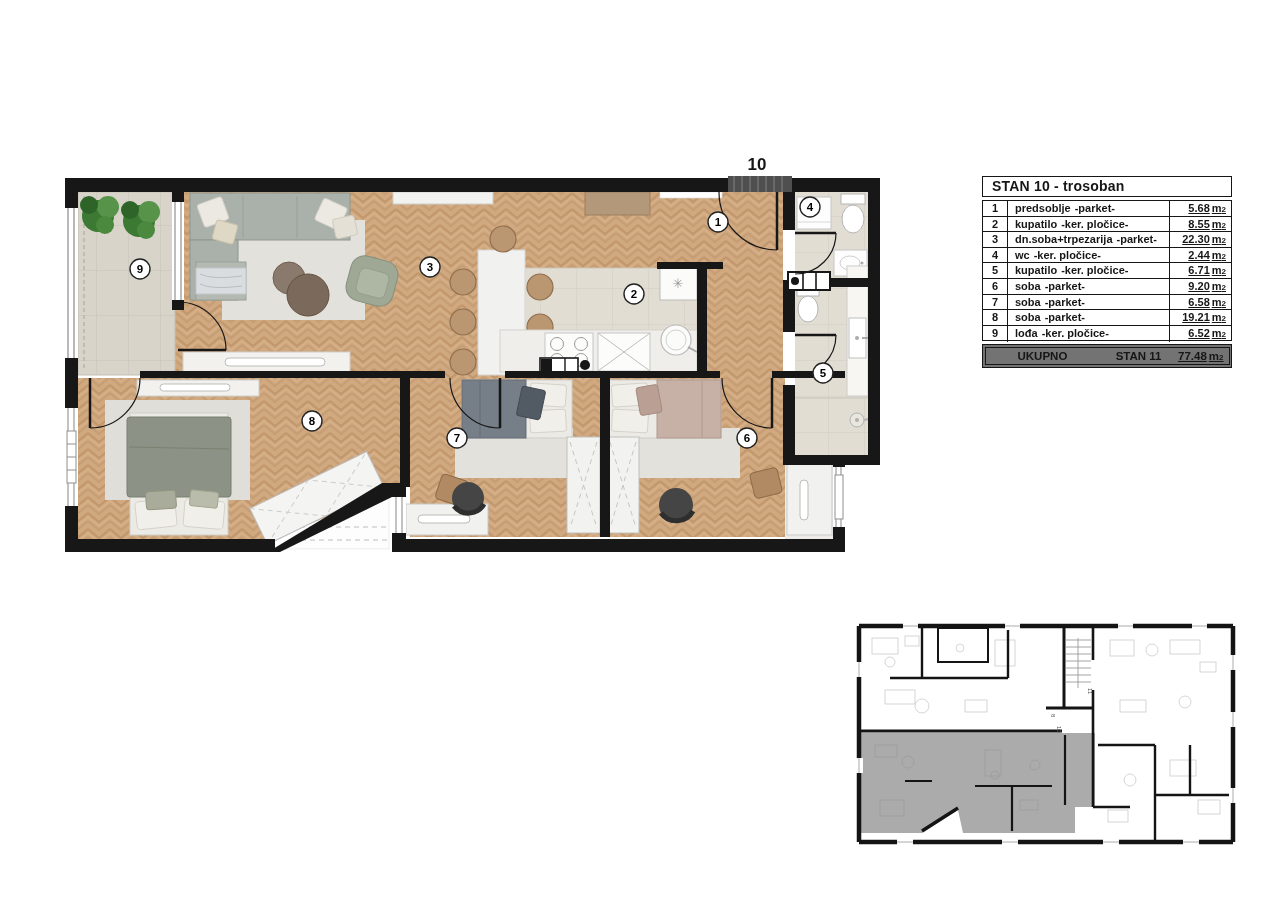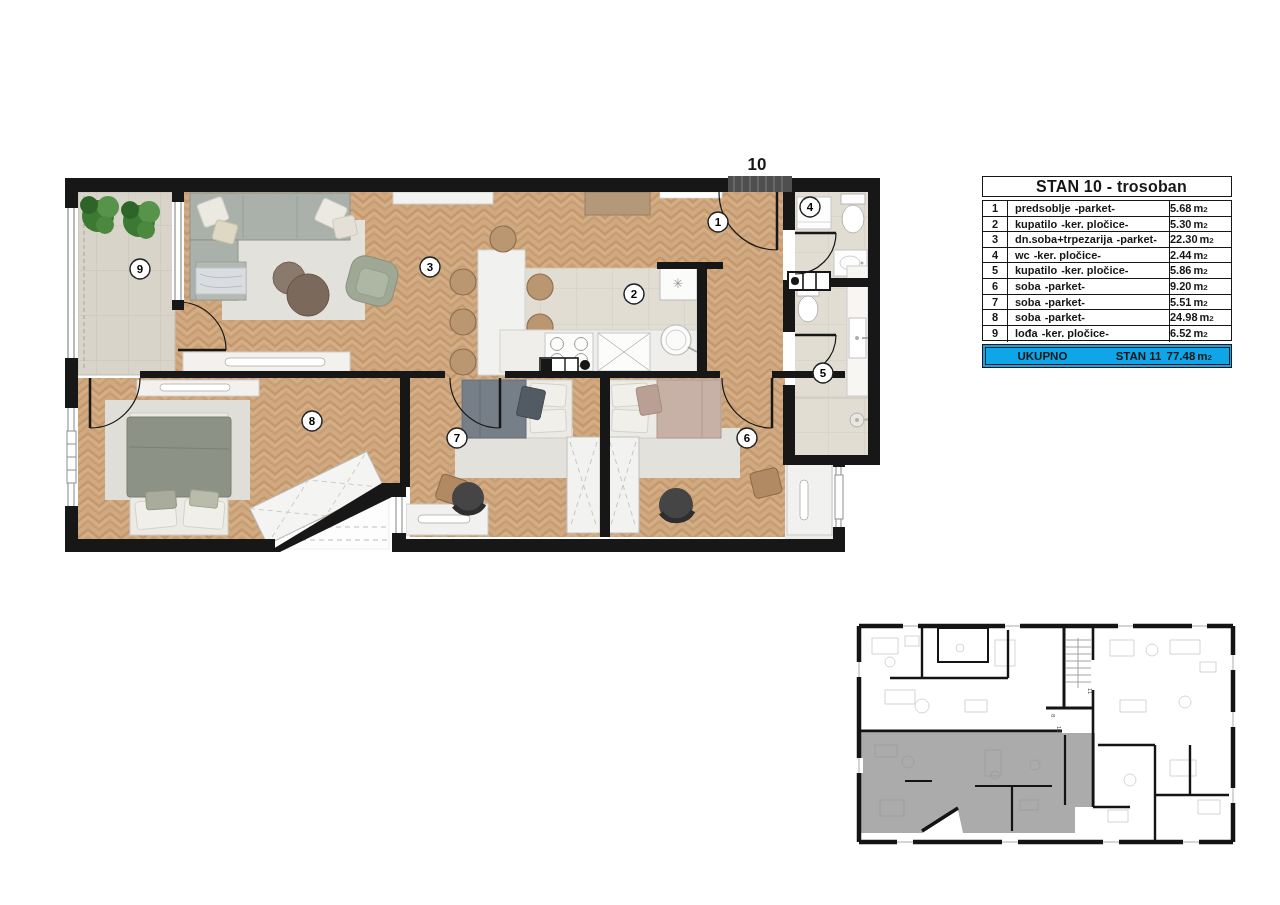--- a/index.html
+++ b/index.html
@@ -2,32 +2,32 @@
 <html><head>
 <meta charset="utf-8">
 <style>
   html,body{margin:0;padding:0;background:#ffffff;width:1280px;height:905px;overflow:hidden;
     font-family:"Liberation Sans", sans-serif;}
   .stage{position:relative;width:1280px;height:905px;background:#fff;}
   svg{position:absolute;left:0;top:0;}
   
   .legend{position:absolute;color:#161616;font-weight:700;}
   .lg-header{border:1.2px solid #161616;height:19px;line-height:19px;
-    padding-left:9px;font-size:16px;letter-spacing:.2px;margin-bottom:3px;background:#fff;text-align:center;}
+    padding-left:9px;font-size:14px;letter-spacing:.2px;margin-bottom:3px;background:#fff;}
   .lg-rows{border:1.2px solid #161616;background:#fff;}
   .lg-row{display:grid;grid-template-columns:25px 1fr 62px;height:14.6px;line-height:14.6px;
     font-size:11px;border-bottom:1px solid #161616;}
   .lg-row:last-child{border-bottom:none;}
   .c-num{text-align:center;border-right:1px solid #161616;}
   .c-mid{display:flex;justify-content:flex-start;padding:0 5px 0 7px;white-space:nowrap;overflow:hidden;}
   .c-mid .fl{padding-left:4px;}
-  .c-area{border-left:1px solid #161616;padding-right:5px;white-space:nowrap;}
+  .c-area{text-align:right;border-left:1px solid #161616;padding-right:5px;white-space:nowrap;text-decoration:underline;}
   .u{margin-left:2px;}
   .u2{font-size:8px;}
-  .lg-total-outer{border:1.2px solid #161616;margin-top:3px;padding:1.5px;background:#0ea5e9;}
+  .lg-total-outer{border:1.2px solid #161616;margin-top:3px;padding:1.5px;background:#737373;}
   .lg-total{border:1.6px solid #161616;display:grid;grid-template-columns:25px 1fr 62px;
     height:16.5px;line-height:16.5px;font-size:11.5px;}
   .lg-total .t-mid{display:flex;justify-content:space-between;padding:0 5px 0 7px;}
 </style>
 </head>
 <body>
 
 <div class="stage">
 
 <svg width="1280" height="905" viewBox="0 0 1280 905">
@@ -511,21 +511,21 @@
             <span class="fl">-parket-</span>
           </div>
       <div class="c-area"><span>5.68</span><span class="u">m</span><span class="u2">2</span></div>
     </div>
     <div class="lg-row">
       <div class="c-num">2</div>
       <div class="c-mid">
             <span class="nm">kupatilo</span>
             <span class="fl">-ker. pločice-</span>
           </div>
-      <div class="c-area"><span>5.30</span><span class="u">m</span><span class="u2">2</span></div>
+      <div class="c-area"><span>8.55</span><span class="u">m</span><span class="u2">2</span></div>
     </div>
     <div class="lg-row">
       <div class="c-num">3</div>
       <div class="c-mid">
             <span class="nm">dn.soba+trpezarija</span>
             <span class="fl">-parket-</span>
           </div>
       <div class="c-area"><span>22.30</span><span class="u">m</span><span class="u2">2</span></div>
     </div>
     <div class="lg-row">
@@ -535,45 +535,45 @@
             <span class="fl">-ker. pločice-</span>
           </div>
       <div class="c-area"><span>2.44</span><span class="u">m</span><span class="u2">2</span></div>
     </div>
     <div class="lg-row">
       <div class="c-num">5</div>
       <div class="c-mid">
             <span class="nm">kupatilo</span>
             <span class="fl">-ker. pločice-</span>
           </div>
-      <div class="c-area"><span>5.86</span><span class="u">m</span><span class="u2">2</span></div>
+      <div class="c-area"><span>6.71</span><span class="u">m</span><span class="u2">2</span></div>
     </div>
     <div class="lg-row">
       <div class="c-num">6</div>
       <div class="c-mid">
             <span class="nm">soba</span>
             <span class="fl">-parket-</span>
           </div>
       <div class="c-area"><span>9.20</span><span class="u">m</span><span class="u2">2</span></div>
     </div>
     <div class="lg-row">
       <div class="c-num">7</div>
       <div class="c-mid">
             <span class="nm">soba</span>
             <span class="fl">-parket-</span>
           </div>
-      <div class="c-area"><span>5.51</span><span class="u">m</span><span class="u2">2</span></div>
+      <div class="c-area"><span>6.58</span><span class="u">m</span><span class="u2">2</span></div>
     </div>
     <div class="lg-row">
       <div class="c-num">8</div>
       <div class="c-mid">
             <span class="nm">soba</span>
             <span class="fl">-parket-</span>
           </div>
-      <div class="c-area"><span>24.98</span><span class="u">m</span><span class="u2">2</span></div>
+      <div class="c-area"><span>19.21</span><span class="u">m</span><span class="u2">2</span></div>
     </div>
     <div class="lg-row">
       <div class="c-num">9</div>
       <div class="c-mid">
             <span class="nm">lođa</span>
             <span class="fl">-ker. pločice-</span>
           </div>
       <div class="c-area"><span>6.52</span><span class="u">m</span><span class="u2">2</span></div>
     </div>
   </div>

